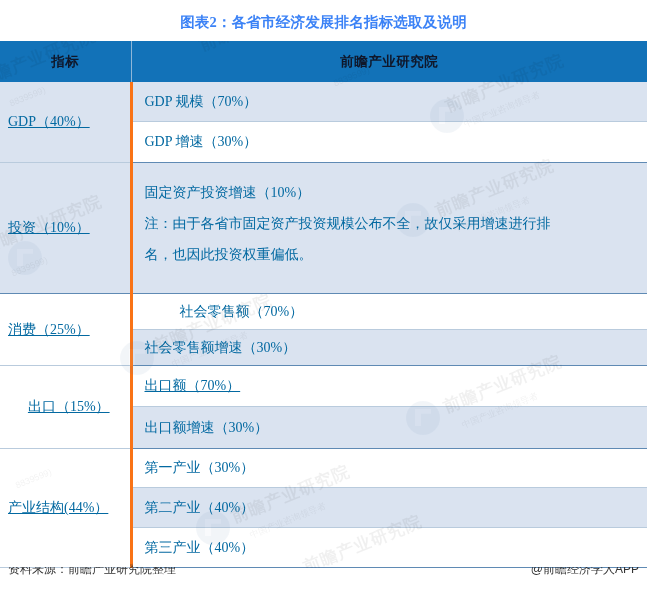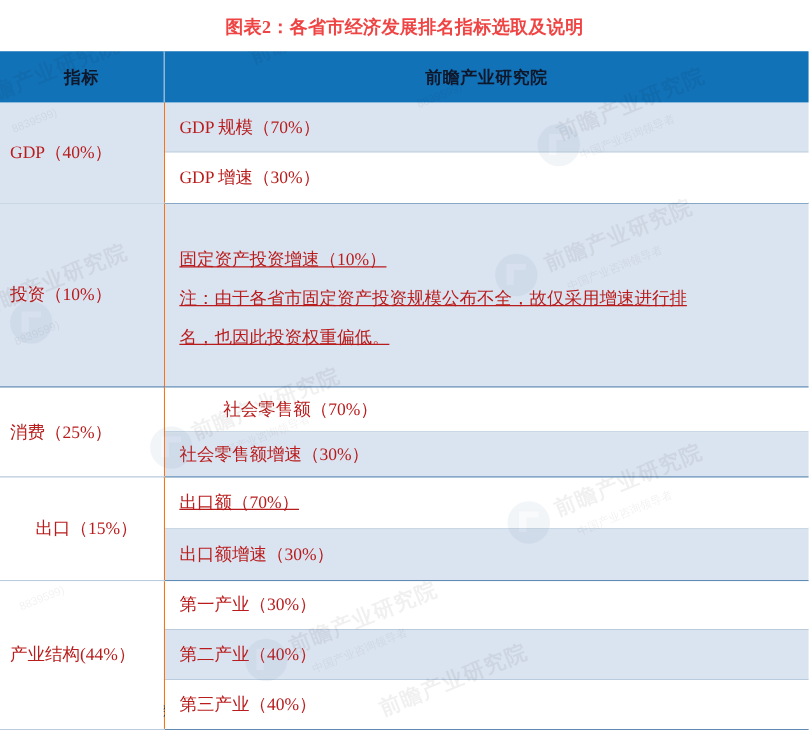--- a/index.html
+++ b/index.html
@@ -15,21 +15,21 @@
     overflow: hidden;
     position: relative;
   }
 
   
   .chart-title {
     text-align: center;
     font-family: "Liberation Serif", "DejaVu Serif", serif;
     font-weight: bold;
     font-size: 14.5px;
-    color: #ef4444;
+    color: #3b82f6;
     padding-top: 11px;
     padding-bottom: 0;
     letter-spacing: 0.2px;
     height: 22px;
     line-height: 22px;
   }
 
   
   .table-wrap {
     position: relative;
@@ -56,51 +56,51 @@
     border: none;
     letter-spacing: 0.5px;
   }
   thead th.hdr-sep {
     border-left: 1px solid #8fb7d8;
   }
 
   tbody td {
     font-size: 14px;
     font-family: "Liberation Serif", "DejaVu Serif", serif;
-    color: #b91c1c;
+    color: #0369a1;
     border-bottom: 1px solid #9bb4cc;
     vertical-align: middle;
     padding: 0 0 0 9px;
     position: relative;
     z-index: 2;
     background-clip: padding-box;
   }
   tbody td.cat {
-    border-right: 1px solid #f97316;
+    border-right: 3px solid #f97316;
     border-bottom: 1px solid #5f8ab4;
     padding-left: 8px;
     font-size: 14px;
+    text-decoration: underline;
   }
   tbody td.detail {
     padding-left: 12px;
   }
   tbody tr.band-blue > td { background-color: #dae3f0; }
   tbody tr.band-white > td { background-color: #ffffff; }
 
   td.cat.fill-blue { background-color: #dae3f0 !important; }
   td.cat.fill-white { background-color: #ffffff !important; }
 
   tr.thin-sep > td { border-bottom: 1px solid #b9cbdd; }
   tr.group-end > td { border-bottom: 1px solid #5f8ab4; }
 
   .note-cell {
-    padding-top: 16px;
+    padding-top: 0;
     padding-bottom: 9px;
     line-height: 31px;
-    text-decoration: underline;
   }
   .note-cell .note-line { display: block; white-space: nowrap; }
 
   
   .wm-layer {
     position: absolute;
     inset: 0;
     pointer-events: none;
     z-index: 5;
     overflow: hidden;

